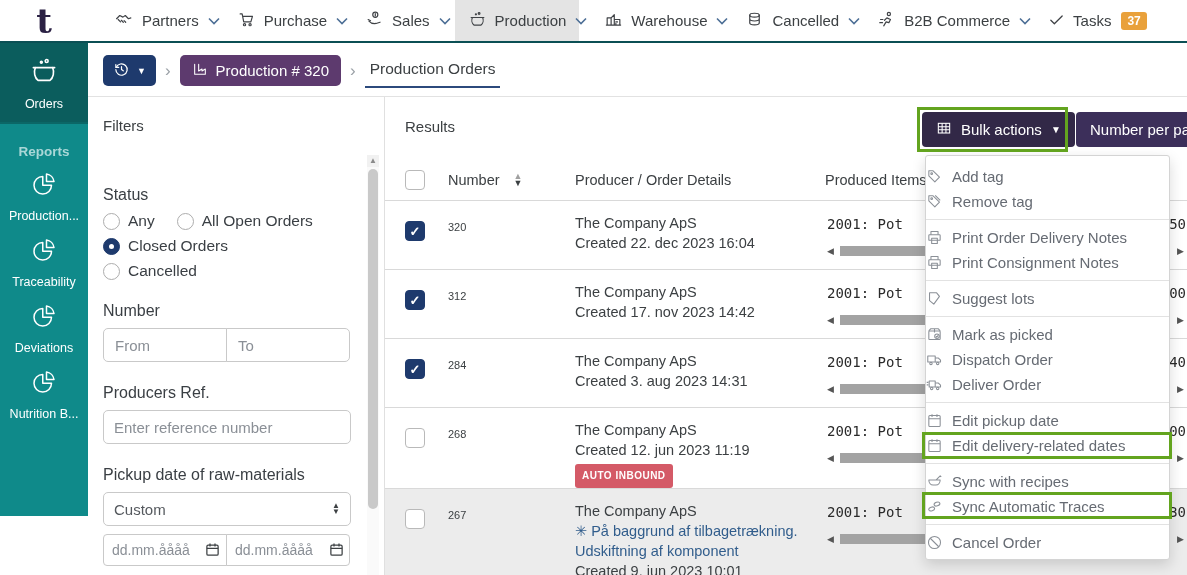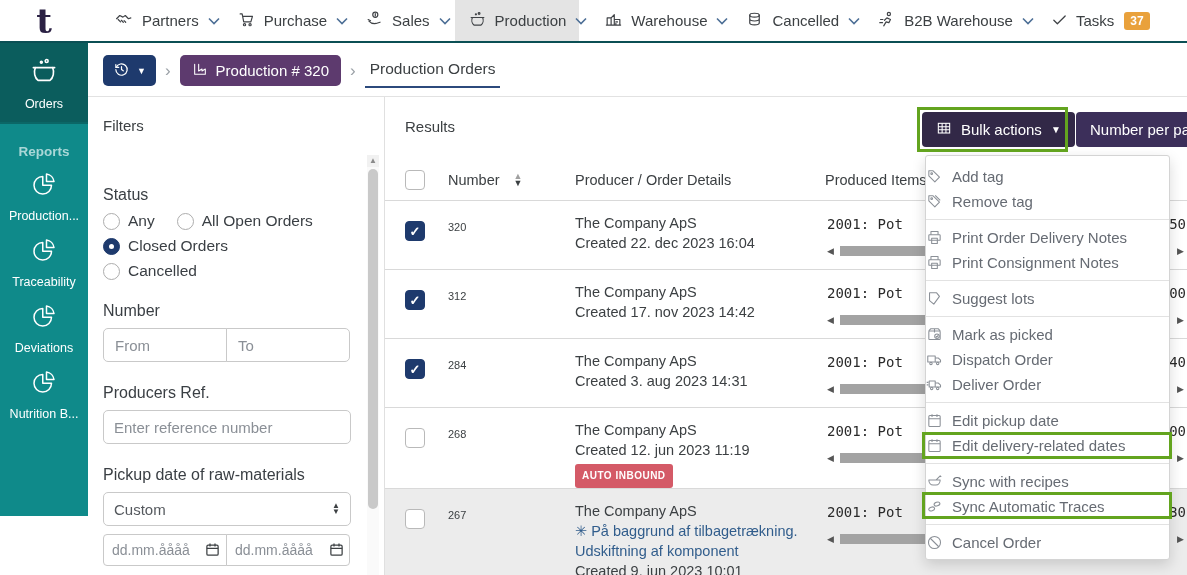--- a/index.html
+++ b/index.html
@@ -211,21 +211,21 @@
           <svg width="12" height="8" viewBox="0 0 12 8" fill="none" stroke="#4d6f96" stroke-width="1.6">
             <path d="M1 1.5l5 5 5-5"></path>
           </svg>
         </span>
 
       <div class="nav-item">
         <span><svg width="19" height="19" viewBox="0 0 24 24" fill="none" stroke="#3f4246" stroke-width="1.5" stroke-linecap="round" stroke-linejoin="round">
               <circle cx="15" cy="5" r="2"></circle>
               <path d="M8.5 20l3-5 3.5 1 2-4-4.5-2-3 3M4.5 12h3M3.5 16h3.5"></path>
             </svg></span>
-        <span>B2B Warehouse</span>
+        <span>B2B Commerce</span>
       </div>
       <span class="nav-chevron">
           <svg width="12" height="8" viewBox="0 0 12 8" fill="none" stroke="#4d6f96" stroke-width="1.6">
             <path d="M1 1.5l5 5 5-5"></path>
           </svg>
         </span>
 
       <div class="nav-item">
         <span><svg width="17" height="17" viewBox="0 0 24 24" fill="none" stroke="#3f4246" stroke-width="1.8" stroke-linecap="round" stroke-linejoin="round">
               <path d="M4 13l5 5L20 7"></path>

